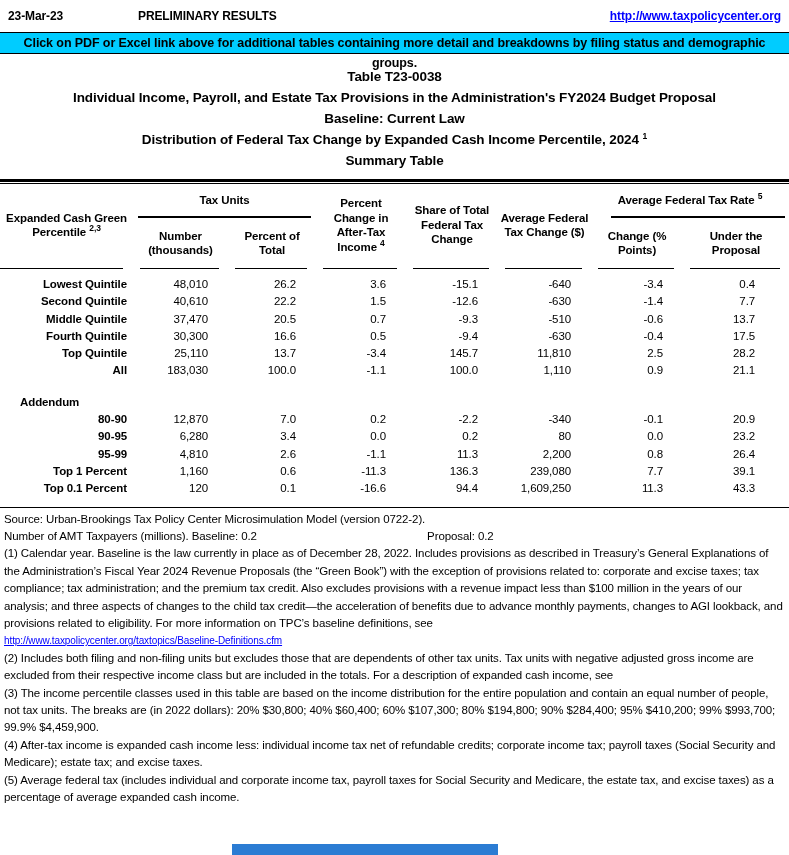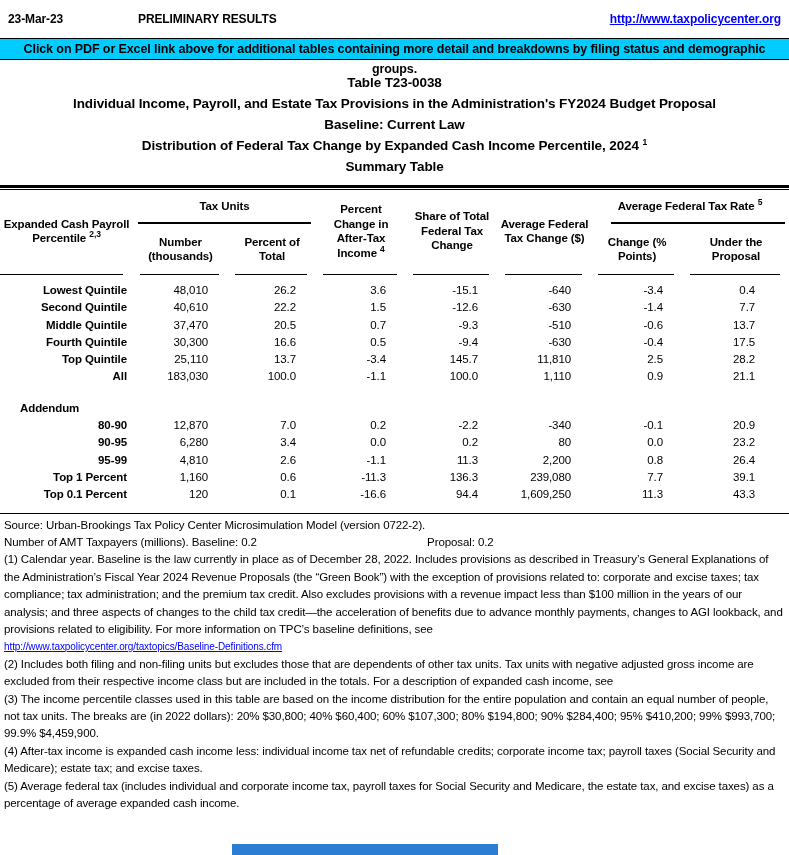--- a/index.html
+++ b/index.html
@@ -1,20 +1,20 @@
 <!DOCTYPE html>
 <html><head>
 <meta charset="utf-8">
 <style>
   * { margin: 0; padding: 0; box-sizing: border-box; }
   html, body { width: 789px; height: 855px; background: #ffffff; overflow: hidden; }
   body { position: relative; font-family: "Liberation Sans", sans-serif; color: #000; letter-spacing: -0.1px; }
 
   
-  .top-row { display: flex; align-items: center; height: 38px; padding: 16px 8px; font-size: 12px; font-weight: bold; }
+  .top-row { display: flex; align-items: center; height: 32px; padding: 16px 8px; font-size: 12px; font-weight: bold; }
   .top-date { width: 130px; }
   .top-prelim { flex: 1; text-align: left; }
   .top-url { color: #0000FF; text-decoration: underline; font-weight: bold; cursor: pointer; }
 
   
   .banner { height: 22px; background: #00CCFF; border-top: 1px solid #000; border-bottom: 1px solid #000;
             text-align: center; font-size: 12.5px; font-weight: bold; line-height: 20px; }
 
   
   .titles { margin-top: 12px; margin-bottom: 8px; }
@@ -83,21 +83,21 @@
       <col class="c3">
       <col class="c4">
     <col class="c5">
       <col class="c6">
       <col class="c7">
       <col class="c8">
   </colgroup>
   <tbody>
       <tr class="hrow1">
     <th rowspan="2" class="col1-ul">
-      <span>Expanded Cash Payroll</span><br>
+      <span>Expanded Cash Green</span><br>
       <span>Percentile</span>&nbsp;<sup>2,3</sup>
     </th>
     <th colspan="2" class="group-ul">Tax Units</th>
     <th rowspan="2" class="leaf-ul">
       <span>Percent Change in After-Tax Income</span>&nbsp;<sup>4</sup>
     </th>
     <th rowspan="2" class="leaf-ul">Share of Total Federal Tax Change</th>
     <th rowspan="2" class="leaf-ul">Average Federal Tax Change ($)</th>
     <th colspan="2" class="group-ul rate">
       <span>Average Federal Tax Rate</span>&nbsp;<sup>5</sup>

